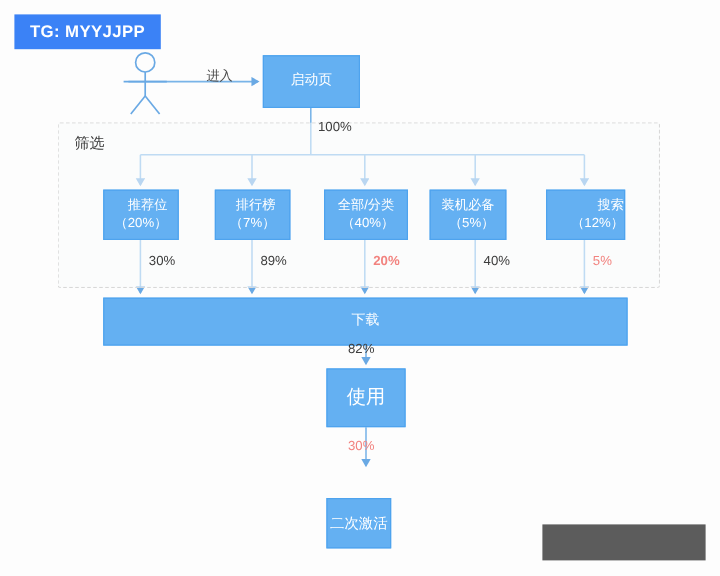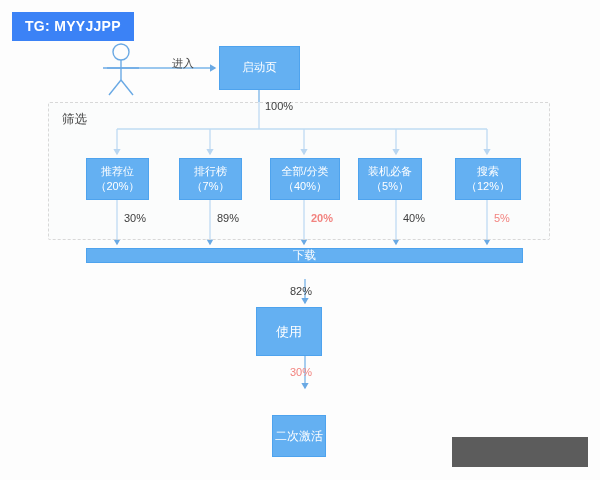--- a/index.html
+++ b/index.html
@@ -75,36 +75,36 @@
   .node {
     position: absolute;
     background: #64b0f2;
     border: 1px solid #4ea3ee;
     color: #ffffff;
     font-size: 11px;
     line-height: 1.35;
     display: flex;
     align-items: center;
     justify-content: center;
-    text-align: center;
+    text-align: right;
     box-sizing: border-box;
     z-index: 10;
     white-space: pre-line;
   }
   .node-start {
     left: 219px; top: 46px; width: 81px; height: 44px;
     font-size: 11.5px;
   }
   .node-download {
-    left: 86px; top: 248px; width: 437px; height: 15px;
+    left: 86px; top: 248px; width: 437px; height: 40px;
     font-size: 11.5px;
   }
   .node-use {
-    left: 256px; top: 307px; width: 66px; height: 49px;
-    font-size: 13px;
+    left: 272px; top: 307px; width: 66px; height: 49px;
+    font-size: 16px;
   }
   .node-reactivate {
     left: 272px; top: 415px; width: 54px; height: 42px;
     font-size: 12px;
   }
   .edge-label {
     position: absolute;
     font-size: 11px;
     color: #3d3d3d;
     z-index: 12;

